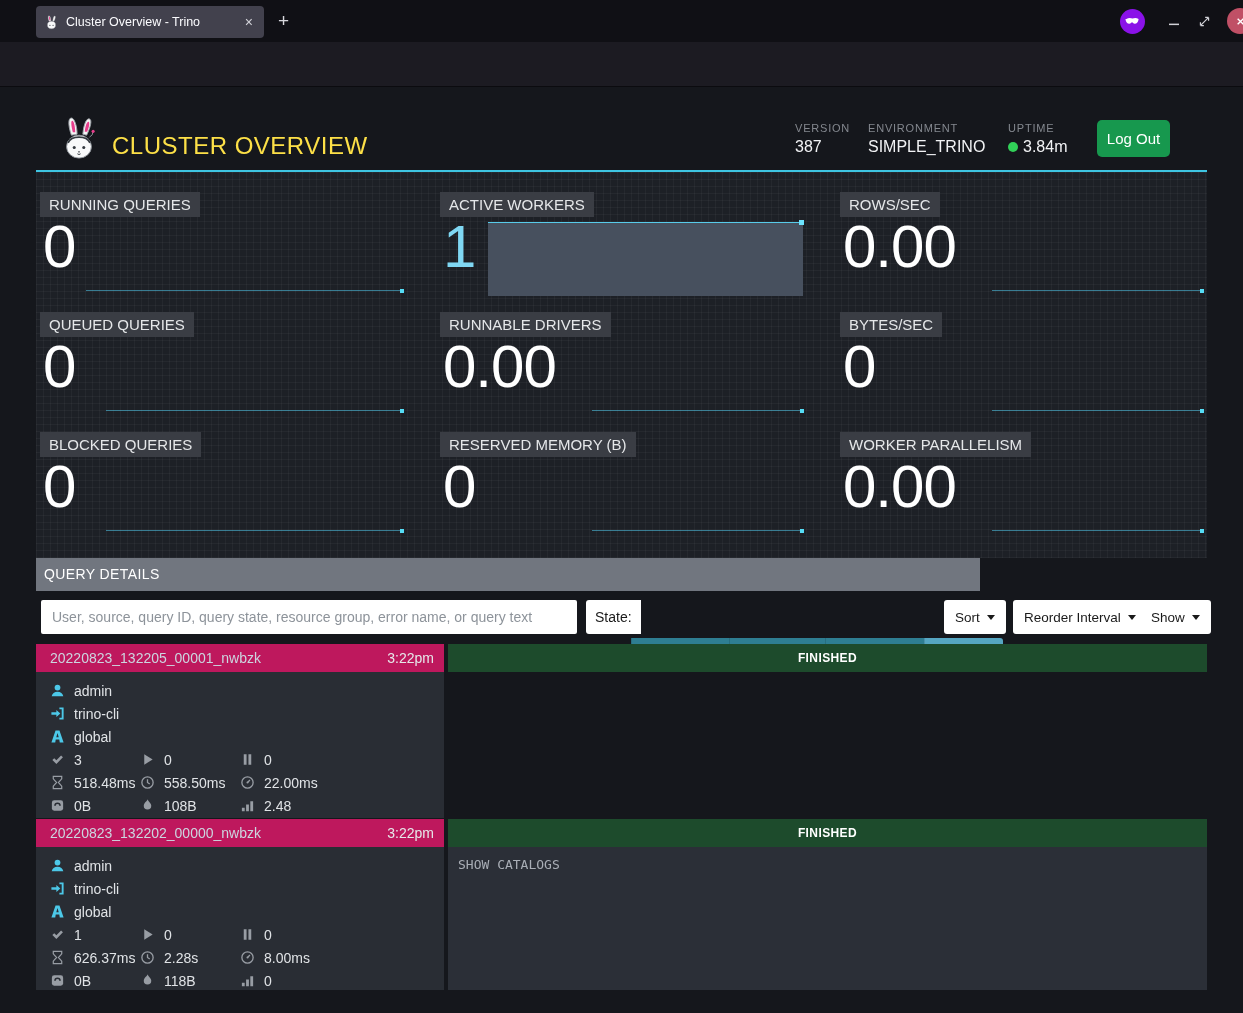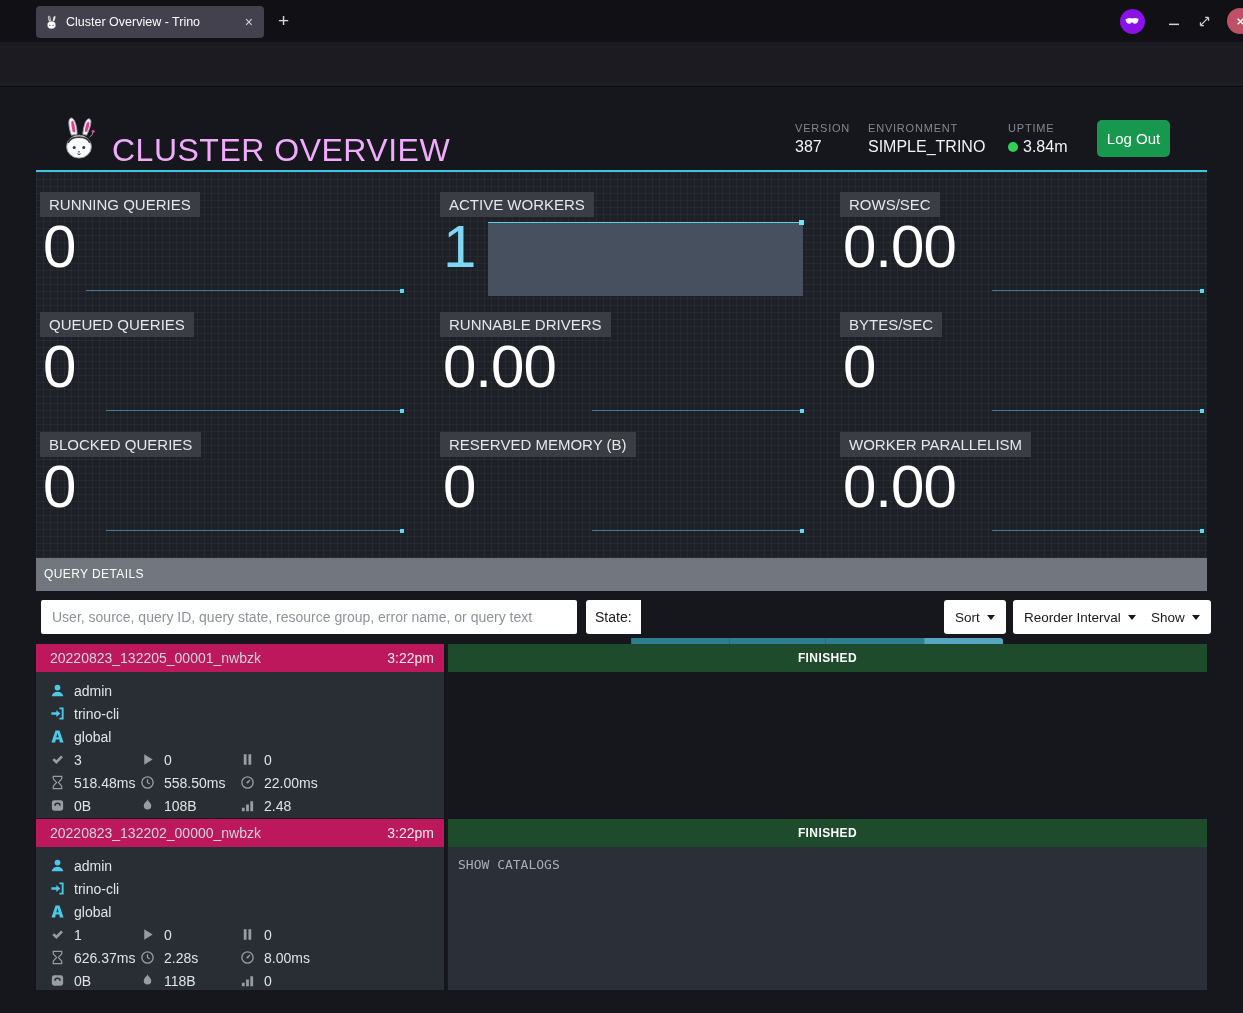--- a/index.html
+++ b/index.html
@@ -47,22 +47,22 @@
   .card { position:relative; }
   .chip { display:inline-block; background:#3a3d44; color:#e5e7e9; font-size:15px; padding:4px 9px; margin:4px 0 0 4px; }
   .bigval { position:absolute; left:7px; top:26px; font-size:60px; line-height:66px; color:#fff; font-weight:400; letter-spacing:-1px; }
   .spark { position:absolute; right:5px; bottom:7px; height:1px; background:rgba(80,200,235,.55); }
   .sparkdot { position:absolute; right:3px; bottom:5px; width:4px; height:4px; background:#55dcf5; }
   .aw-val { color:#7fd7f3; }
   .aw-fill { position:absolute; left:52px; right:4px; top:34px; bottom:2px; background:#47505e; border-top:1px solid #58cbe9; }
   .aw-dot { position:absolute; right:-1px; top:-3px; width:5px; height:5px; background:#6ce4ff; }
 
   
-  #qd-title { position:absolute; left:36px; top:470px; width:1171px; height:33px; background:#71767f;
-    color:#fff; font-size:12px; line-height:33px; padding-left:8px; letter-spacing:.4px; }
+  #qd-title { position:absolute; left:36px; top:470px; width:944px; height:33px; background:#71767f;
+    color:#fff; font-size:14px; line-height:33px; padding-left:8px; letter-spacing:.4px; }
   #qd-toolbar { position:absolute; left:36px; top:512px; width:1171px; height:34px; }
   #search { position:absolute; left:5px; top:0; width:536px; height:34px; border:none; border-radius:2px;
     background:#fff; padding:0 11px; font-size:14px; color:#222; font-family:inherit; }
   #search::placeholder { color:#8d939a; }
   .statebox { position:absolute; height:34px; display:flex; align-items:center; }
   .state-label { left:550px; background:#fff; color:#1a1a1a; font-size:14px; padding:0 9px; border-radius:3px 0 0 3px; }
   .fbtn { height:34px; display:flex; align-items:center; gap:6px; color:#fff; font-size:14px; padding:0 13px;
     background:#2e7e92; border-left:1px solid rgba(0,0,0,.12); }
   .fbtn.failed { background:#56a6c2; border-radius:0 3px 3px 0; }
   .wbtn2 { position:absolute; height:34px; display:flex; align-items:center; background:#fff; color:#1a1a1a;
@@ -219,21 +219,21 @@
         <path d="M28 16.5c.8-7.5 2.6-11 4-10.5s.8 5.5-1.5 10.5z" fill="#e83e8c"></path>
         <path d="M33 22q4-2 3.5-5.5" stroke="#8d9298" fill="none"></path>
         <circle cx="36.8" cy="16" r="1.6" fill="#e83e8c"></circle>
         <ellipse cx="22" cy="32" rx="13" ry="12" fill="#f8f9fa" stroke="#8d9298"></ellipse>
         <path d="M10.5 28a12 8.5 0 0 1 23 0" fill="none" stroke="#343a40" stroke-width="1.8"></path>
         <circle cx="17" cy="33" r="1.6" fill="#343a40"></circle>
         <circle cx="27" cy="33" r="1.6" fill="#343a40"></circle>
         <path d="M21 37.5h2M20.3 39.5q1.7 1.6 3.4 0" stroke="#343a40" fill="none"></path>
       </svg>
   </span>
-  <div class="abs" style="left:112px; top:44px; font-size:32px; color:#f0abfc; letter-spacing:.5px;">CLUSTER OVERVIEW</div>
+  <div class="abs" style="left:112px; top:44px; font-size:24px; color:#fde047; letter-spacing:.5px;">CLUSTER OVERVIEW</div>
 
   <div class="abs" style="left:795px; top:34px;">
     <div class="hmeta-label">VERSION</div>
     <div class="hmeta-val">387</div>
   </div>
   <div class="abs" style="left:868px; top:34px;">
     <div class="hmeta-label">ENVIRONMENT</div>
     <div class="hmeta-val">SIMPLE_TRINO</div>
   </div>
   <div class="abs" style="left:1008px; top:34px;">

